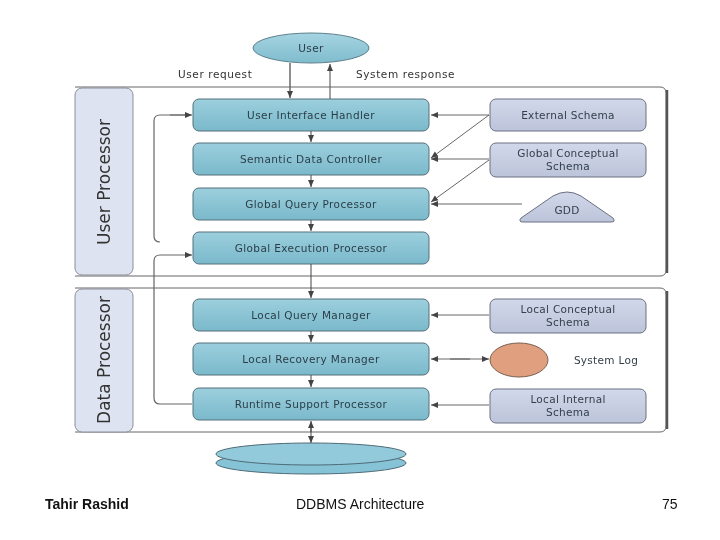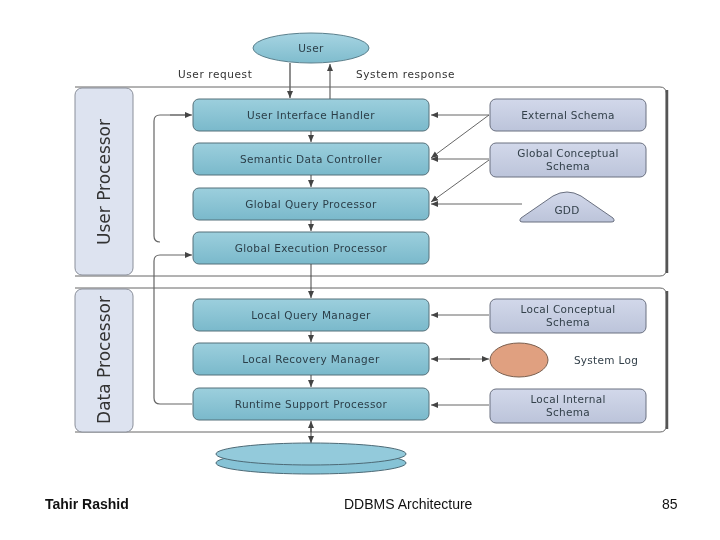--- a/index.html
+++ b/index.html
@@ -4,21 +4,21 @@
   <style>
     html, body { margin: 0; padding: 0; background: #ffffff; }
     body { width: 720px; height: 540px; position: relative; overflow: hidden; font-family: "DejaVu Sans", sans-serif; }
     svg.diagram { position: absolute; left: 0; top: 0; }
     .box-text { font-family: "DejaVu Sans", sans-serif; font-size: 10.5px; fill: #2b3e48; letter-spacing: 0.4px; }
     .side-text { font-family: "DejaVu Sans", sans-serif; font-size: 10.5px; fill: #33404a; letter-spacing: 0.3px; }
     .label-text { font-family: "DejaVu Sans", sans-serif; font-size: 10.5px; fill: #333; letter-spacing: 0.6px; }
     .vert-text { font-family: "DejaVu Sans", sans-serif; font-size: 17px; fill: #333; }
     .footer { position: absolute; top: 496px; font-family: "Liberation Sans", sans-serif; font-size: 14px; color: #111; }
     #footer-left { left: 45px; font-weight: bold; }
-    #footer-center { left: 296px; margin-left: 48px; }
+    #footer-center { left: 296px; }
     #footer-right { left: 662px; }
   </style>
 </head>
 <body>
 
 <svg class="diagram" width="720" height="540" viewBox="0 0 720 540">
   <defs>
     <linearGradient id="gComp" x1="0" y1="0" x2="0" y2="1">
       <stop offset="0" stop-color="#9ccfdd"></stop>
       <stop offset="1" stop-color="#7ab9cb"></stop>
@@ -151,13 +151,13 @@
   </g>
 
   <g>
     <ellipse cx="311" cy="463" rx="95" ry="11" fill="#86c3d6" stroke="#4d6a76" stroke-width="1"></ellipse>
     <ellipse cx="311" cy="454" rx="95" ry="11" fill="#93cadb" stroke="#4d6a76" stroke-width="1"></ellipse>
   </g>
 </svg>
 
 <div class="footer" id="footer-left">Tahir Rashid</div>
 <div class="footer" id="footer-center">DDBMS Architecture</div>
-<div class="footer" id="footer-right">85</div>
+<div class="footer" id="footer-right">75</div>
 
 </body></html>

